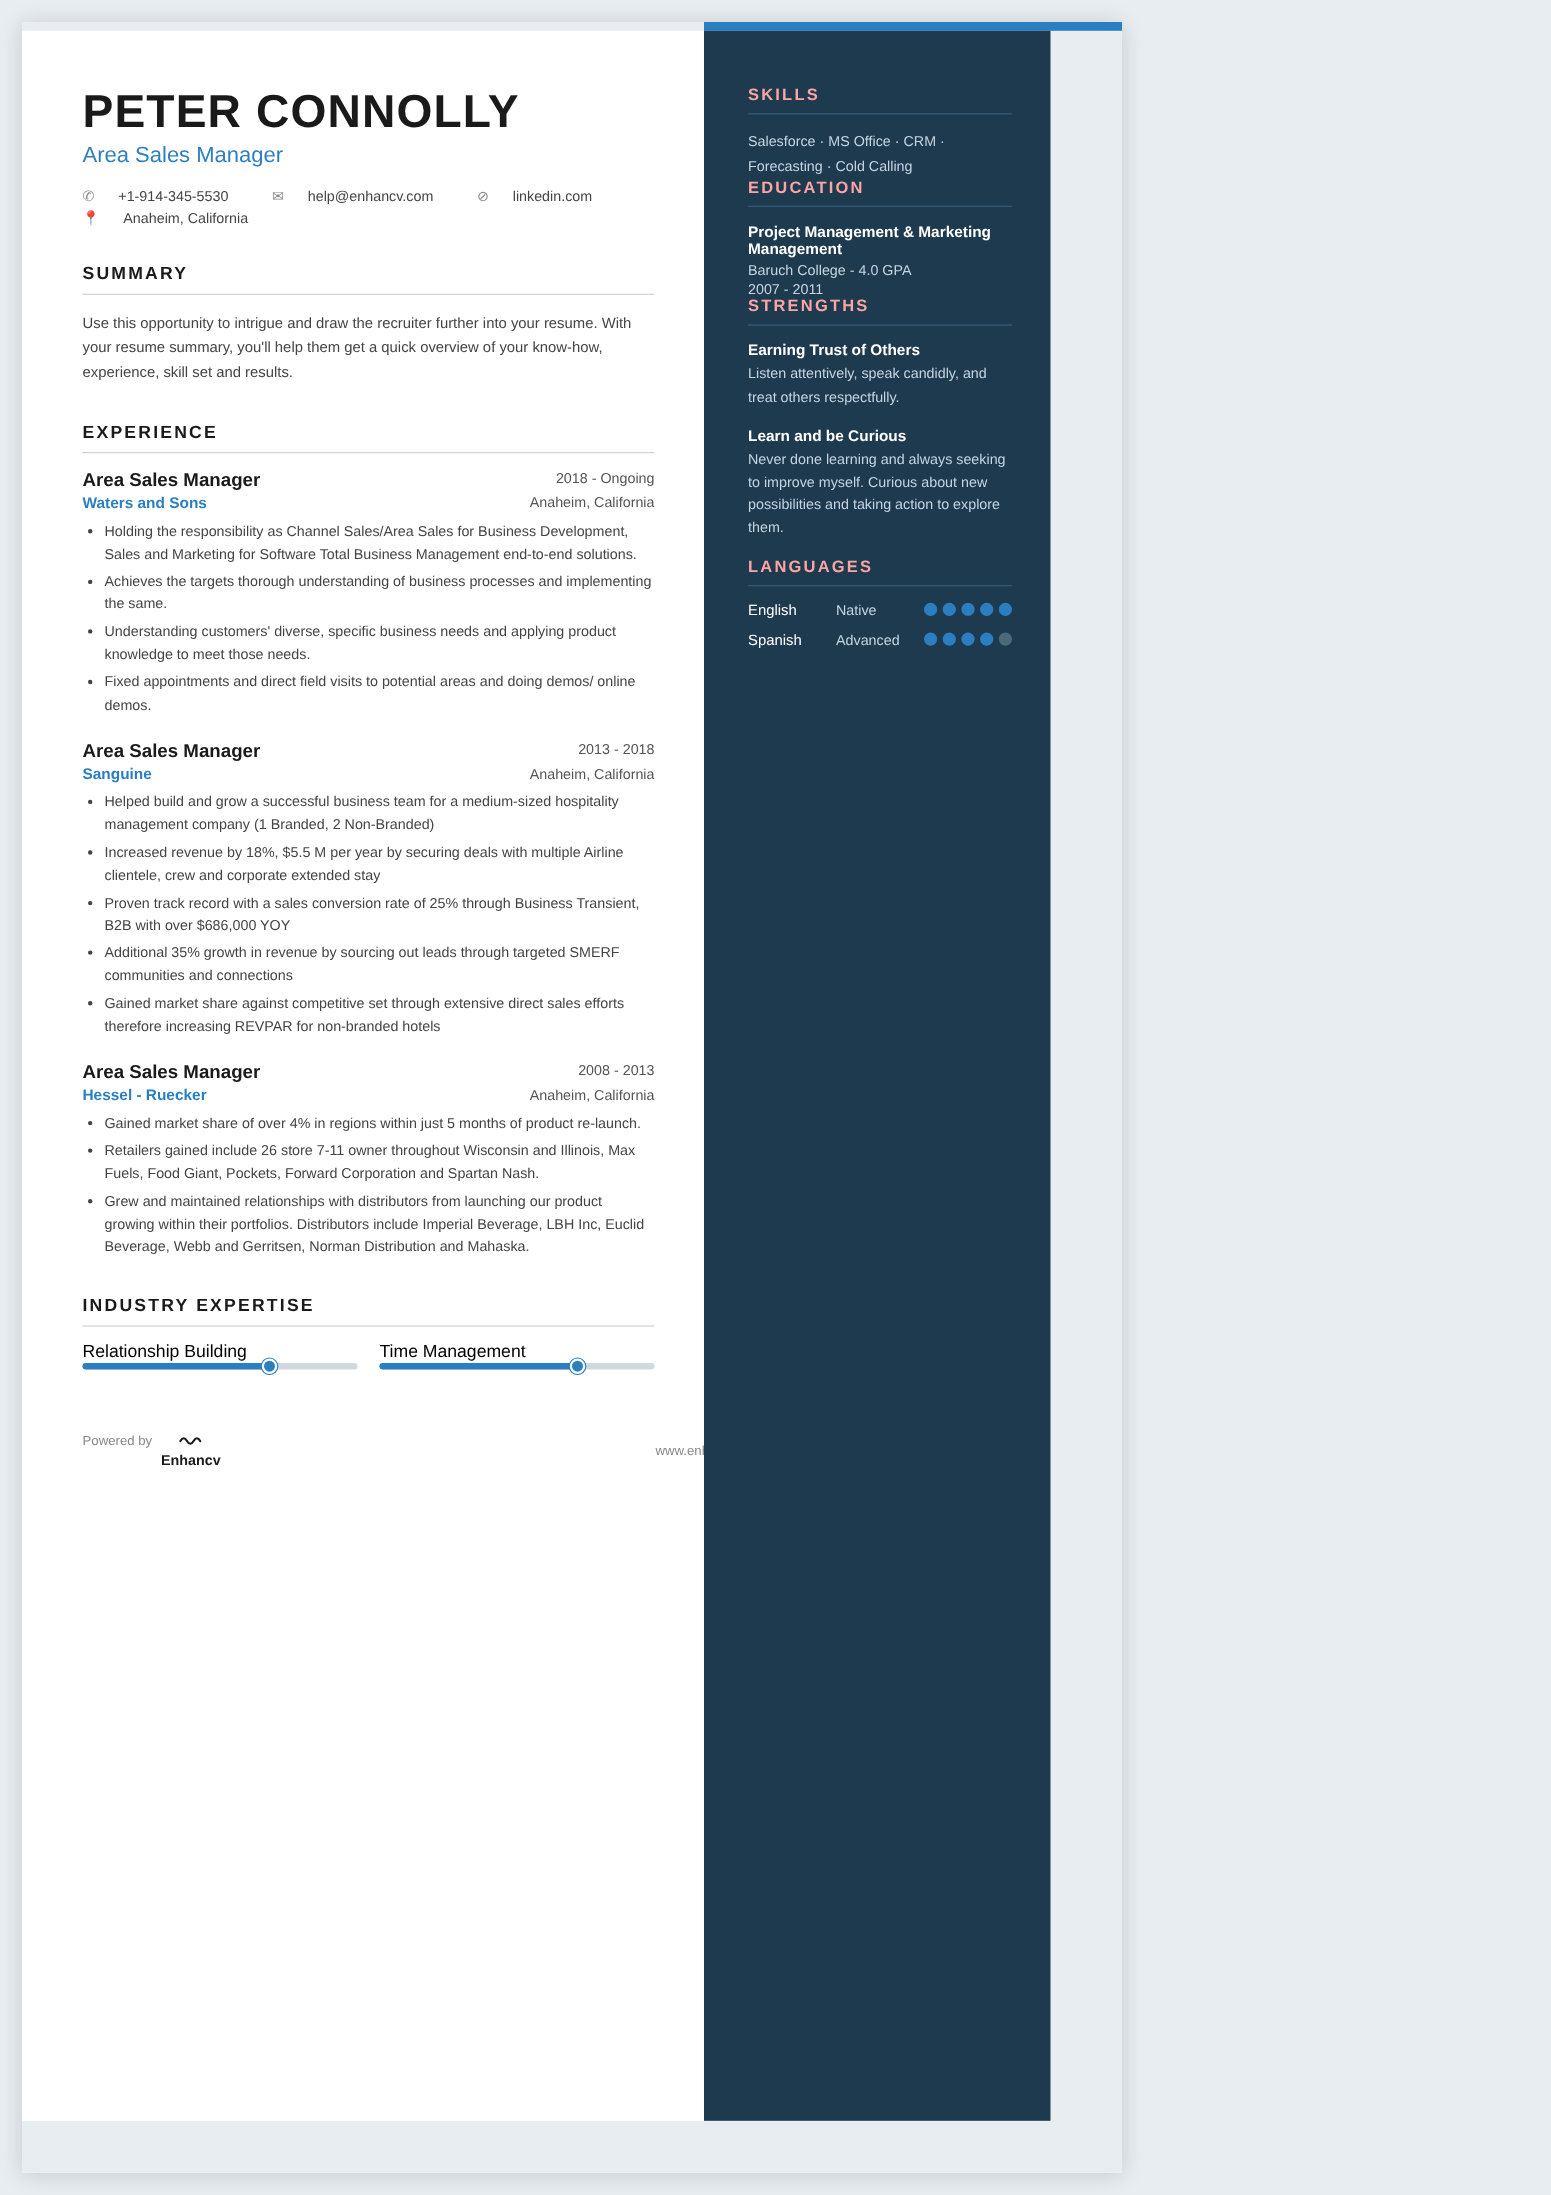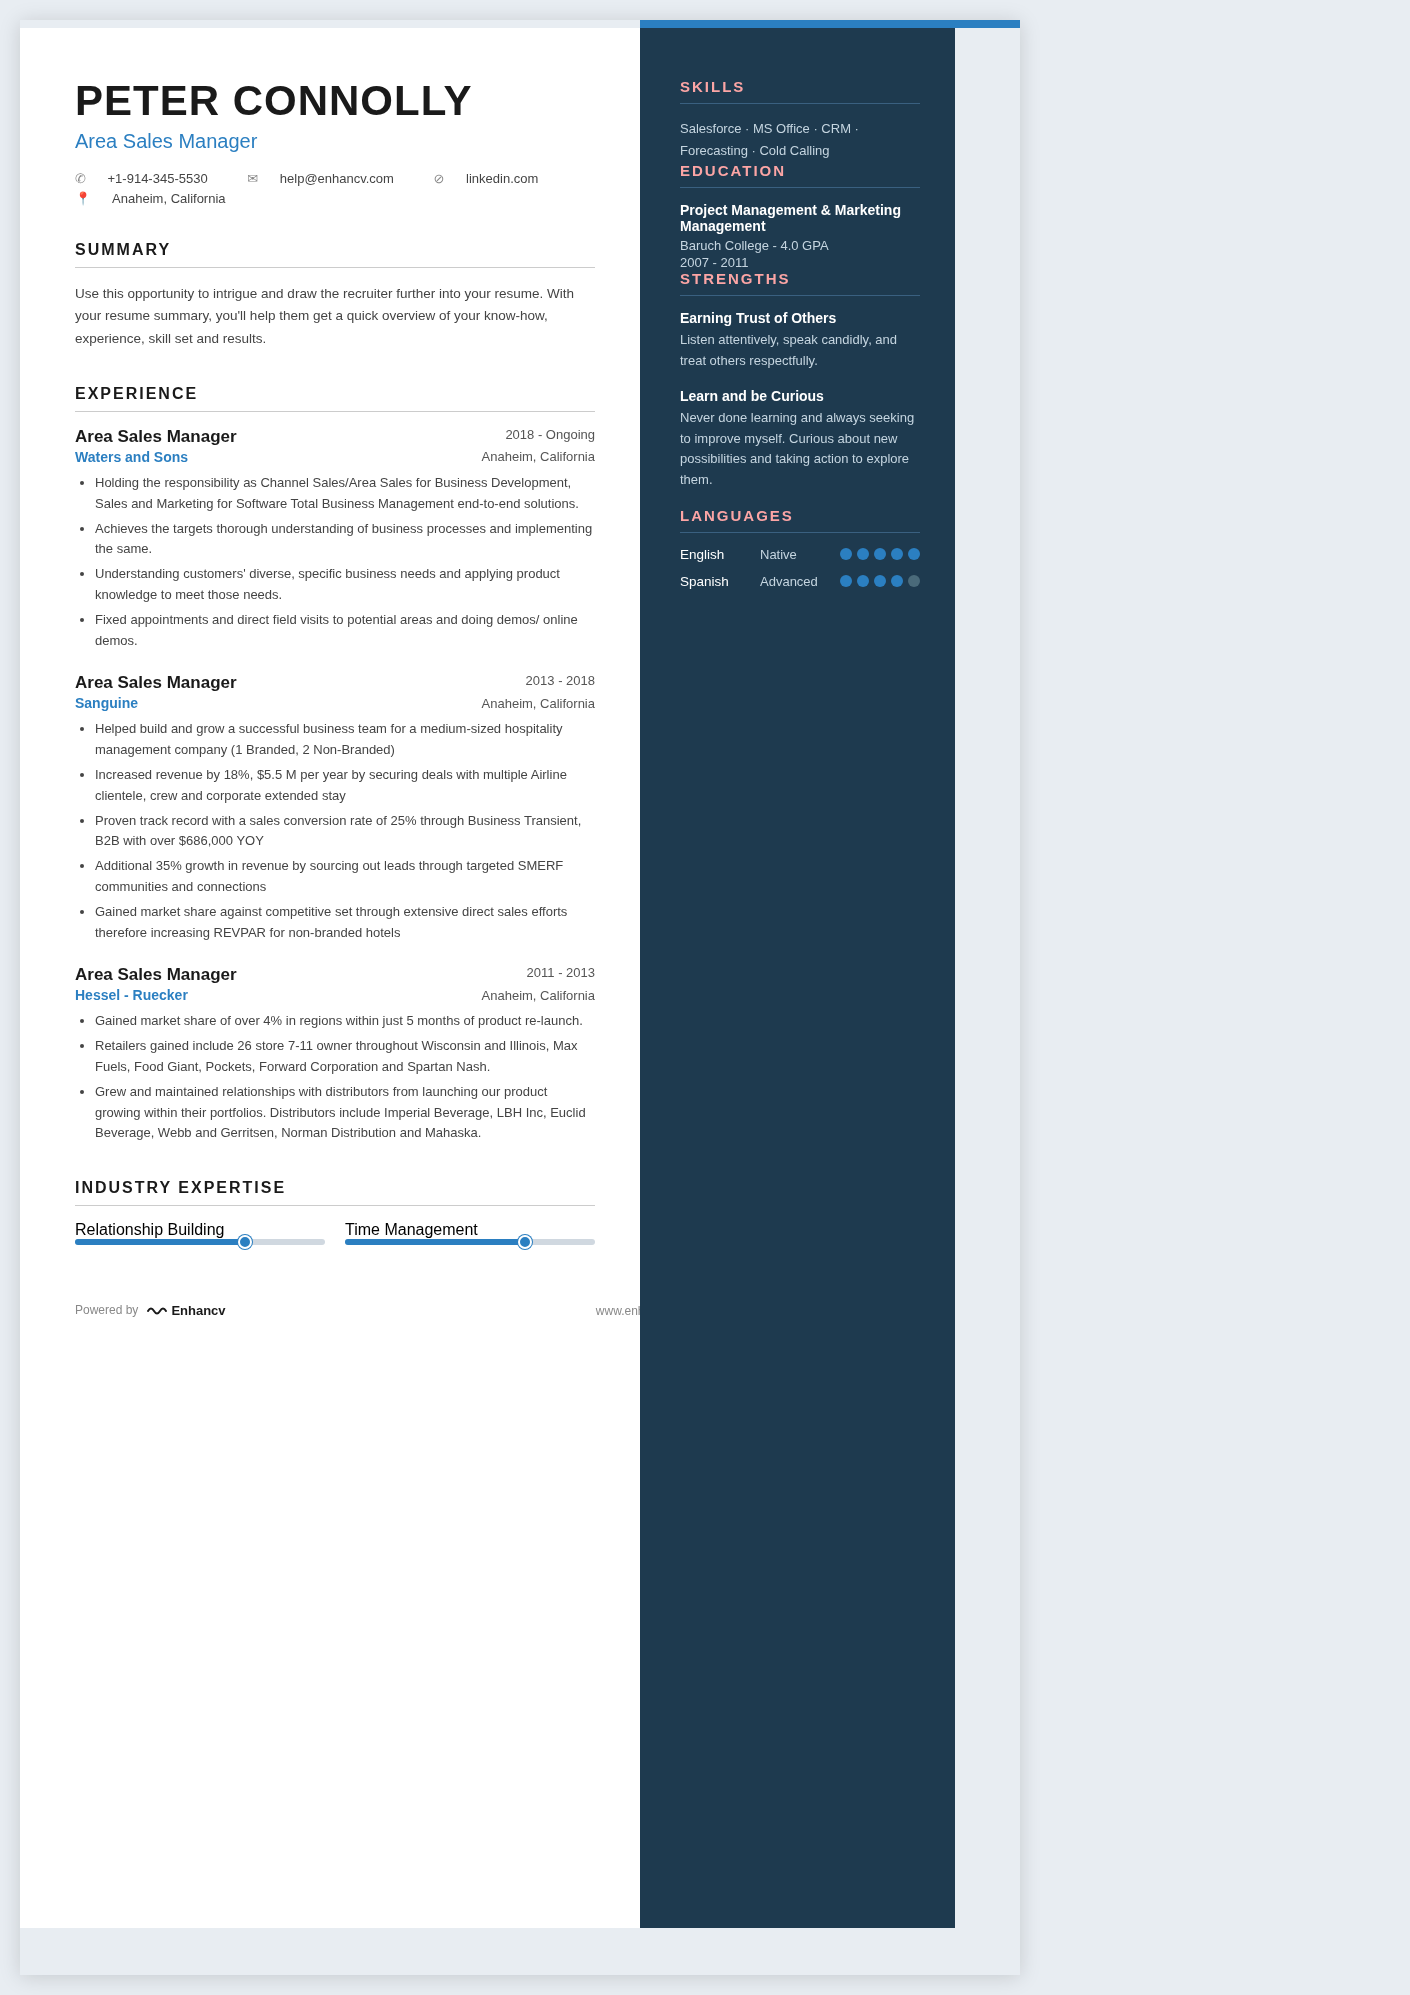--- a/index.html
+++ b/index.html
@@ -248,20 +248,21 @@
       font-weight: 600;
     }
     .footer-right {
       font-size: 12px;
       color: #888;
     }
     .enhancv-logo {
       display: inline-flex;
       align-items: center;
       gap: 3px;
+      flex-direction: column;
     }
     .page-container {
       display: flex;
       flex-direction: column;
       width: 1000px;
       box-shadow: 0 2px 20px rgba(0,0,0,0.15);
     }
     .main-content {
       display: flex;
       width: 892px;
@@ -344,21 +345,21 @@
               <li>Increased revenue by 18%, $5.5 M per year by securing deals with multiple Airline clientele, crew and corporate extended stay</li>
               <li>Proven track record with a sales conversion rate of 25% through Business Transient, B2B with over $686,000 YOY</li>
               <li>Additional 35% growth in revenue by sourcing out leads through targeted SMERF communities and connections</li>
               <li>Gained market share against competitive set through extensive direct sales efforts therefore increasing REVPAR for non-branded hotels</li>
             </ul>
           </div>
 
           <div>
             <div class="exp-header">
               <span class="exp-role">Area Sales Manager</span>
-              <span class="exp-dates">2011 - 2013</span>
+              <span class="exp-dates">2008 - 2013</span>
             </div>
             <div class="exp-company-row">
               <span class="exp-company">Hessel - Ruecker</span>
               <span class="exp-location">Anaheim, California</span>
             </div>
             <ul class="exp-bullets">
               <li>Gained market share of over 4% in regions within just 5 months of product re-launch.</li>
               <li>Retailers gained include 26 store 7-11 owner throughout Wisconsin and Illinois, Max Fuels, Food Giant, Pockets, Forward Corporation and Spartan Nash.</li>
               <li>Grew and maintained relationships with distributors from launching our product growing within their portfolios. Distributors include Imperial Beverage, LBH Inc, Euclid Beverage, Webb and Gerritsen, Norman Distribution and Mahaska.</li>
             </ul>

